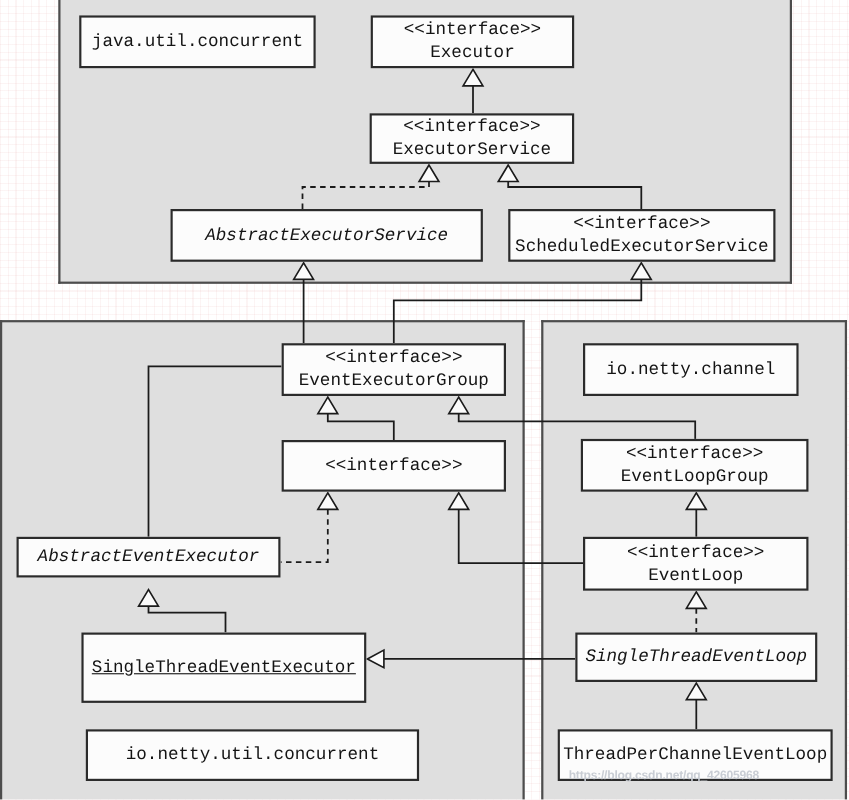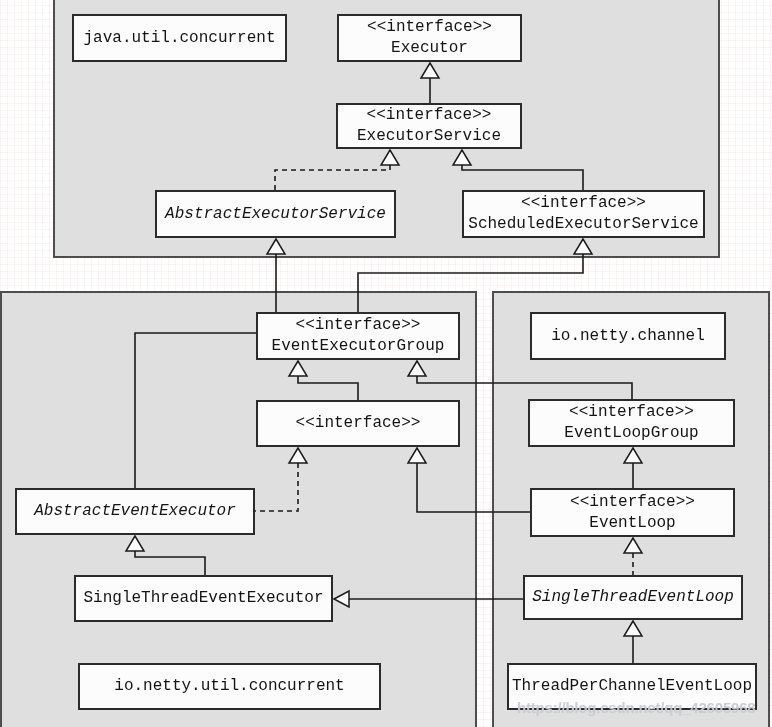--- a/index.html
+++ b/index.html
@@ -31,37 +31,37 @@
     background:#fcfcfc; border:2px solid #2b2b2b;
     display:flex; flex-direction:column; align-items:center; justify-content:center;
     text-align:center; font-size:16px; line-height:21px; color:#141414;
     white-space:nowrap;
   }
   .uml-box.abstract .uml-name { font-style:italic; }
 
   #b-juc   { left:72px;  top:14px;  width:215px; height:48px; }
   #b-exec  { left:337px; top:14px;  width:185px; height:48px; }
   #b-execs { left:336px; top:103px; width:186px; height:46px; }
-  #b-aes   { left:155px; top:190px; width:241px; height:48px; }
+  #b-aes   { left:155px; top:190px; width:284px; height:48px; }
   #b-ses   { left:462px; top:190px; width:243px; height:48px; }
   #b-eeg   { left:256px; top:312px; width:204px; height:48px; }
   #b-inc   { left:530px; top:312px; width:196px; height:48px; }
   #b-ee    { left:256px; top:400px; width:204px; height:47px; }
   #b-elg   { left:528px; top:399px; width:207px; height:48px; }
-  #b-aee   { left:15px;  top:488px; width:240px; height:47px; }
+  #b-aee   { left:15px;  top:488px; width:240px; height:37px; }
   #b-el    { left:530px; top:488px; width:205px; height:49px; }
-  #b-stee  { left:74px;  top:575px; width:259px; height:47px; }
+  #b-stee  { left:74px;  top:575px; width:259px; height:64px;text-decoration:underline; }
   #b-stel  { left:523px; top:575px; width:220px; height:45px;font-style:italic; }
   #b-inuc  { left:78px;  top:663px; width:303px; height:47px; }
   #b-tpcel { left:507px; top:663px; width:250px; height:47px; }
 
   .watermark {
     position:absolute; left:517px; top:699px; z-index:4;
     font-family:"Liberation Sans","DejaVu Sans",sans-serif;
-    font-weight:700; font-size:15px; letter-spacing:-0.2px;
+    font-weight:700; font-size:11px; letter-spacing:-0.2px;
     color:rgba(198,202,210,0.95); white-space:nowrap;
   }
 </style>
 </head>
 <body>
 
 <div class="canvas">
 
   <div class="panel" id="panel-juc"></div>
   <div class="panel" id="panel-nuc"></div>

